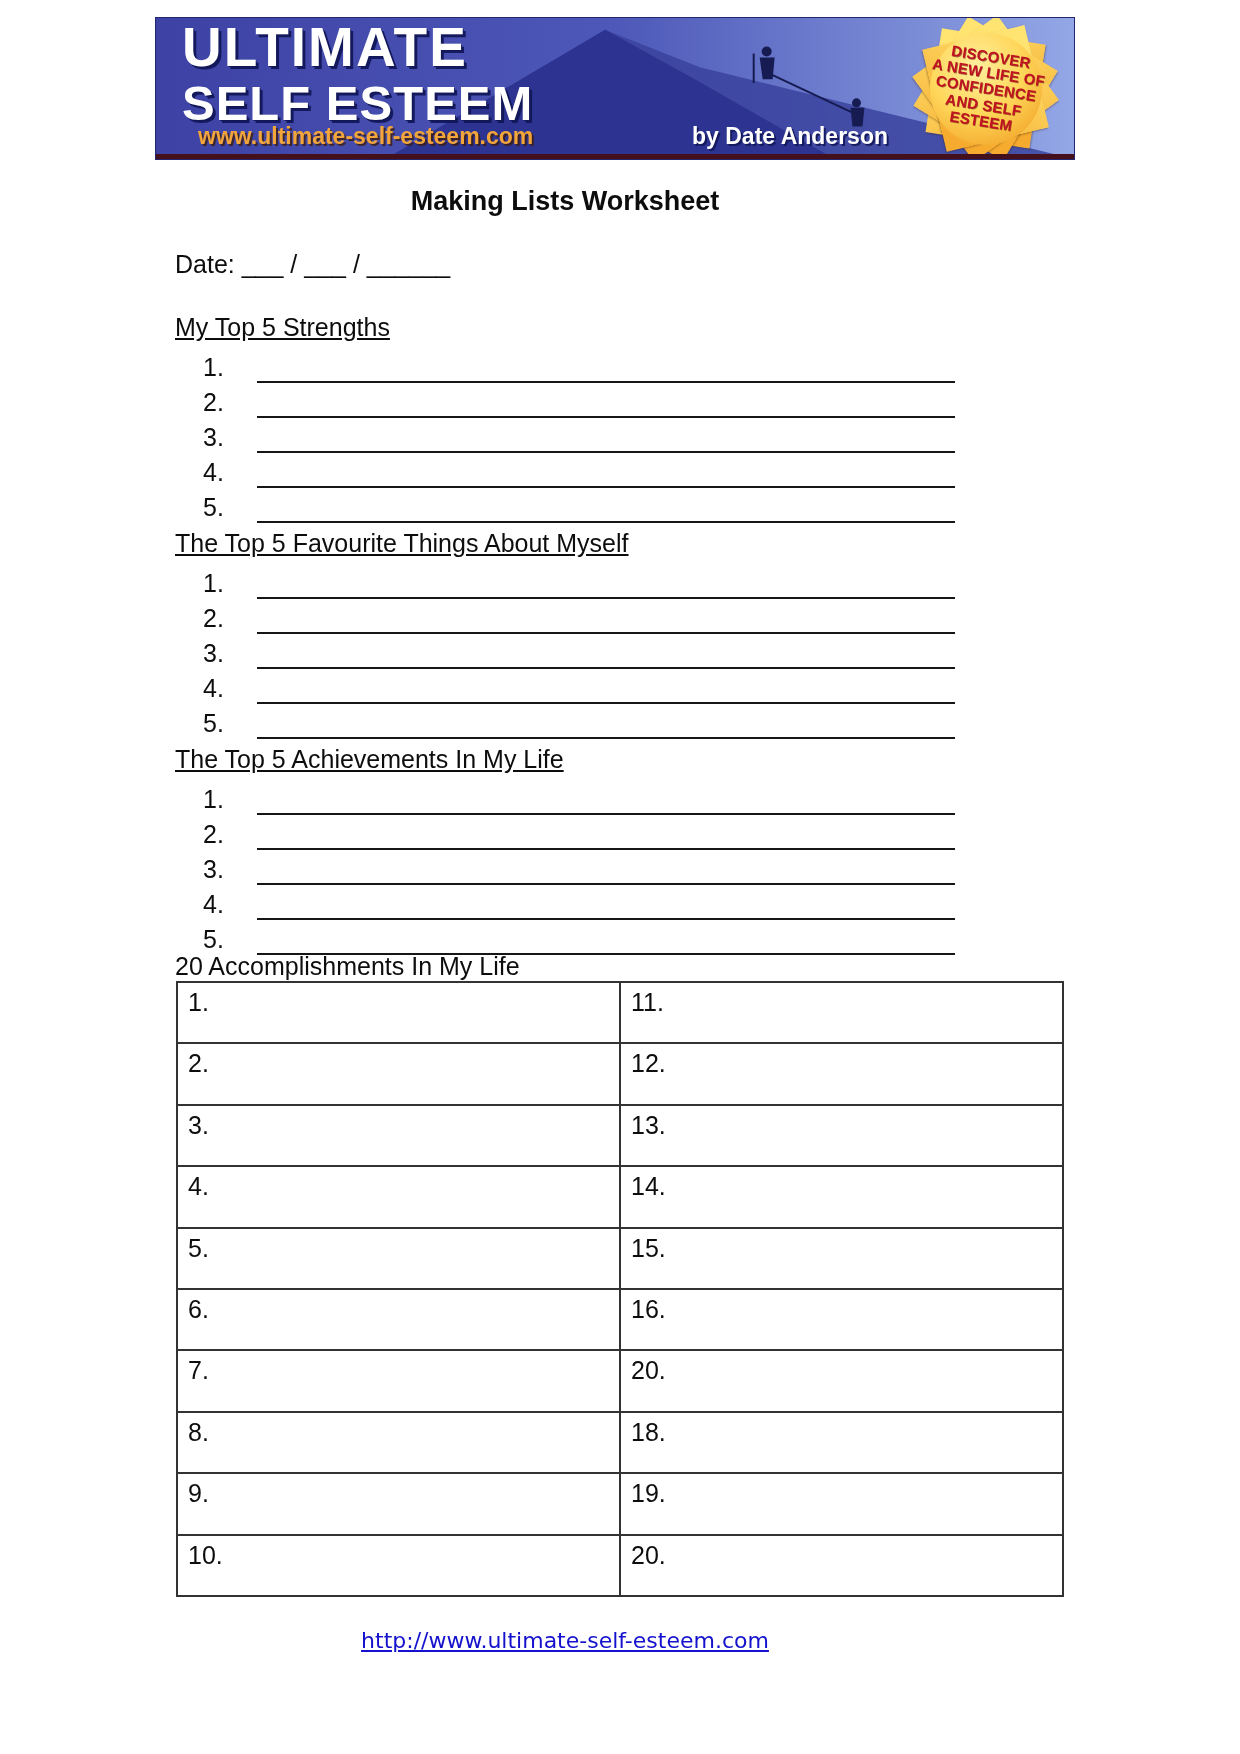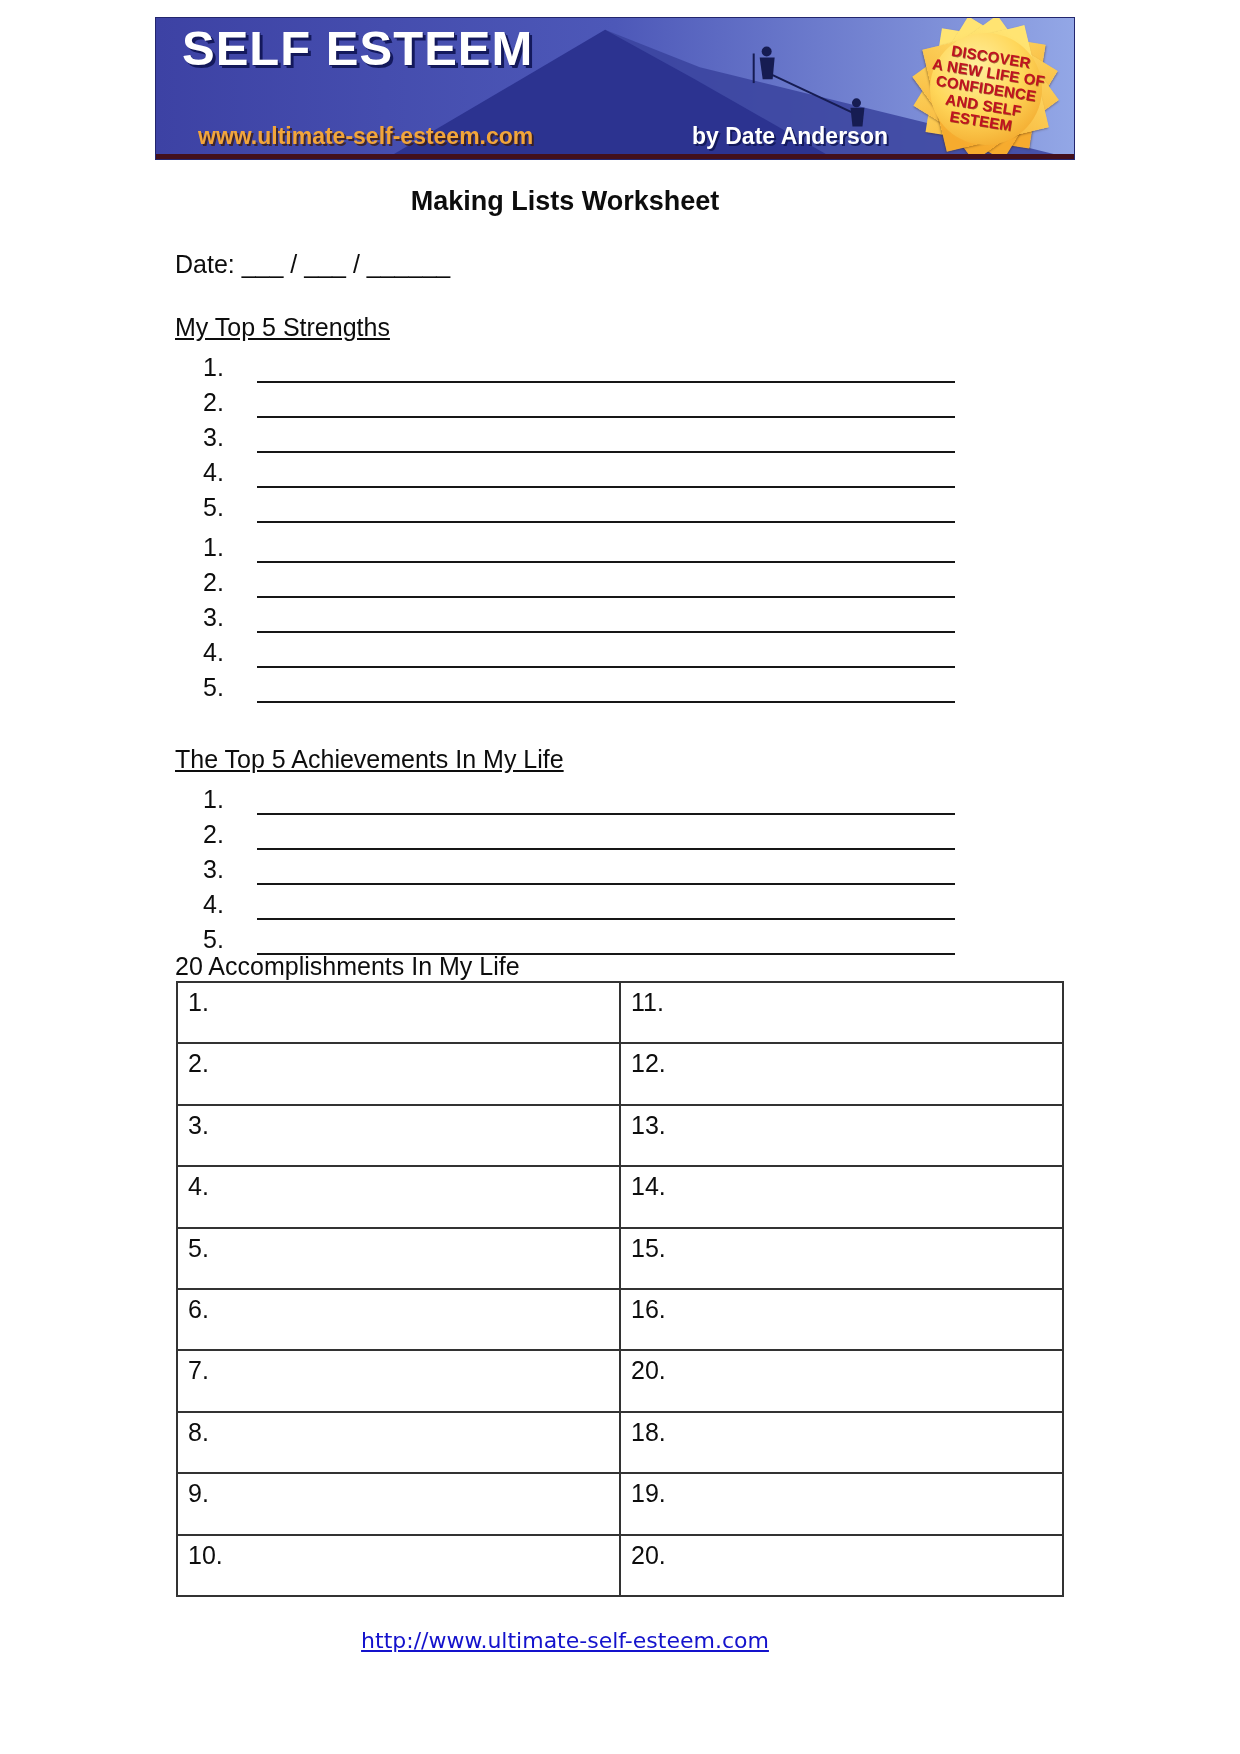--- a/index.html
+++ b/index.html
@@ -79,20 +79,21 @@
         <circle cx="612" cy="34" r="5"></circle>
         <path d="M605 40 L620 40 L618 62 L608 62 Z"></path>
         <rect x="598" y="36" width="2" height="30"></rect>
         <circle cx="702" cy="86" r="4.5"></circle>
         <path d="M696 91 L710 91 L708 110 L698 110 Z"></path>
       </g>
       <path d="M618 58 Q660 78 698 96" stroke="#161c52" stroke-width="2" fill="none"></path>
     </svg>
 
     <div class="logo">
+      <div class="logo-line1">ULTIMATE</div>
       <div class="logo-line2">SELF ESTEEM</div>
     </div>
 
     <div class="banner-url">www.ultimate-self-esteem.com</div>
     <div class="banner-byline">by Date Anderson</div>
 
     <div class="badge">
       <div class="ray r1"></div>
       <div class="ray r2"></div>
       <div class="ray r3"></div>
@@ -131,20 +132,21 @@
       <span class="num">4.</span>
       <span class="blank"></span>
     </div>
     <div class="item">
       <span class="num">5.</span>
       <span class="blank"></span>
     </div>
   </div>
 
   <div class="section sec2">
+    <div class="sec-heading">The Top 5 Favourite Things About Myself</div>
     <div class="item">
       <span class="num">1.</span>
       <span class="blank"></span>
     </div>
     <div class="item">
       <span class="num">2.</span>
       <span class="blank"></span>
     </div>
     <div class="item">
       <span class="num">3.</span>

